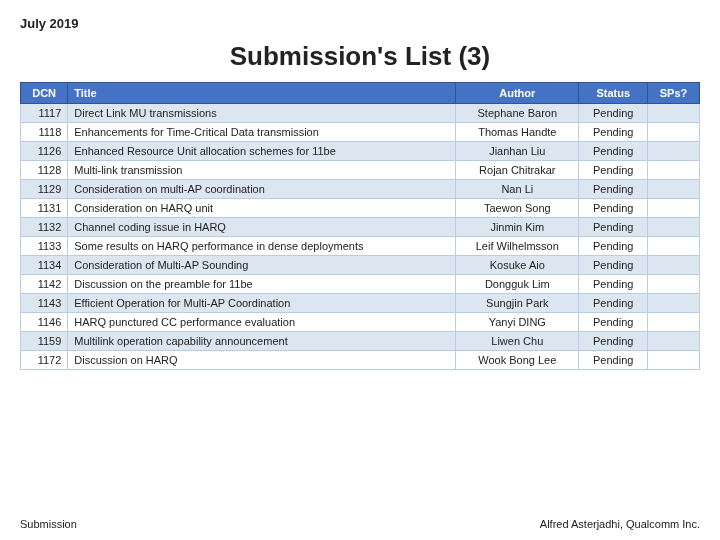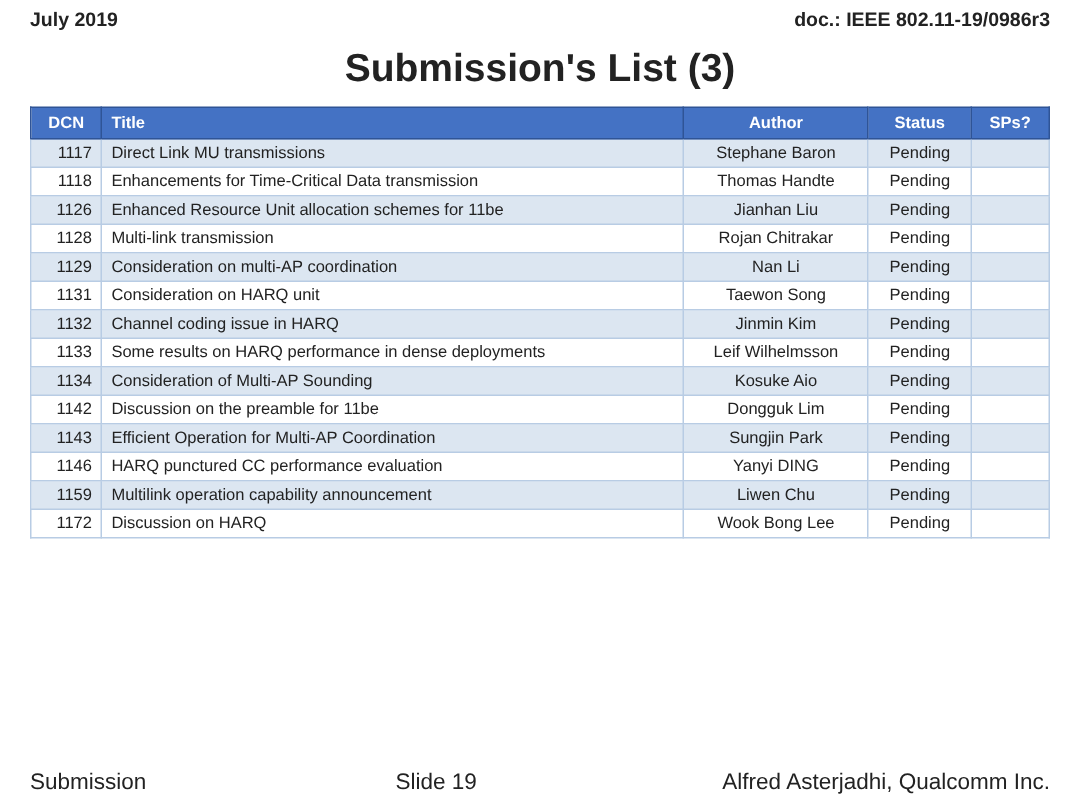--- a/index.html
+++ b/index.html
@@ -8,21 +8,21 @@
       height: 540px;
       background: #fff;
       font-family: Arial, sans-serif;
       overflow: hidden;
       position: relative;
     }
     .header-bar {
       display: flex;
       justify-content: space-between;
       align-items: flex-start;
-      padding: 5px 20px 6px 20px;
+      padding: 16px 20px 6px 20px;
     }
     .header-left {
       font-size: 13px;
       font-weight: bold;
       color: #222;
     }
     .header-right {
       font-size: 13px;
       font-weight: bold;
       color: #222;
@@ -87,41 +87,40 @@
       display: flex;
       justify-content: space-between;
       align-items: center;
       padding: 8px 20px 4px 20px;
       position: absolute;
       bottom: 6px;
       left: 0;
       right: 0;
     }
     .footer-left, .footer-center, .footer-right {
-      font-size: 15px;
+      font-size: 11px;
       color: #222;
     }
     .footer-center {
       text-align: center;
       flex: 1;
     }
     .footer-left {
       min-width: 80px;
     }
     .footer-right {
       min-width: 180px;
       text-align: right;
     }
   </style>
 </head>
 <body>
 
 <div class="header-bar">
   <span class="header-left">July 2019</span>
-  <span class="header-right">doc.: IEEE 802.11-19/0986r3</span>
 </div>
 
 <div class="main-title">Submission's List (3)</div>
 
 <div class="table-wrapper">
   <table>
     <thead>
       <tr>
         <th class="dcn-col">DCN</th>
         <th class="title-col">Title</th>
@@ -228,15 +227,14 @@
           <td class="author-col">Wook Bong Lee</td>
           <td class="status-col">Pending</td>
           <td class="sps-col"></td>
         </tr>
       </tbody>
   </table>
 </div>
 
 <div class="footer">
   <span class="footer-left">Submission</span>
-  <span class="footer-center">Slide 19</span>
   <span class="footer-right">Alfred Asterjadhi, Qualcomm Inc.</span>
 </div>
 
 </body></html>

